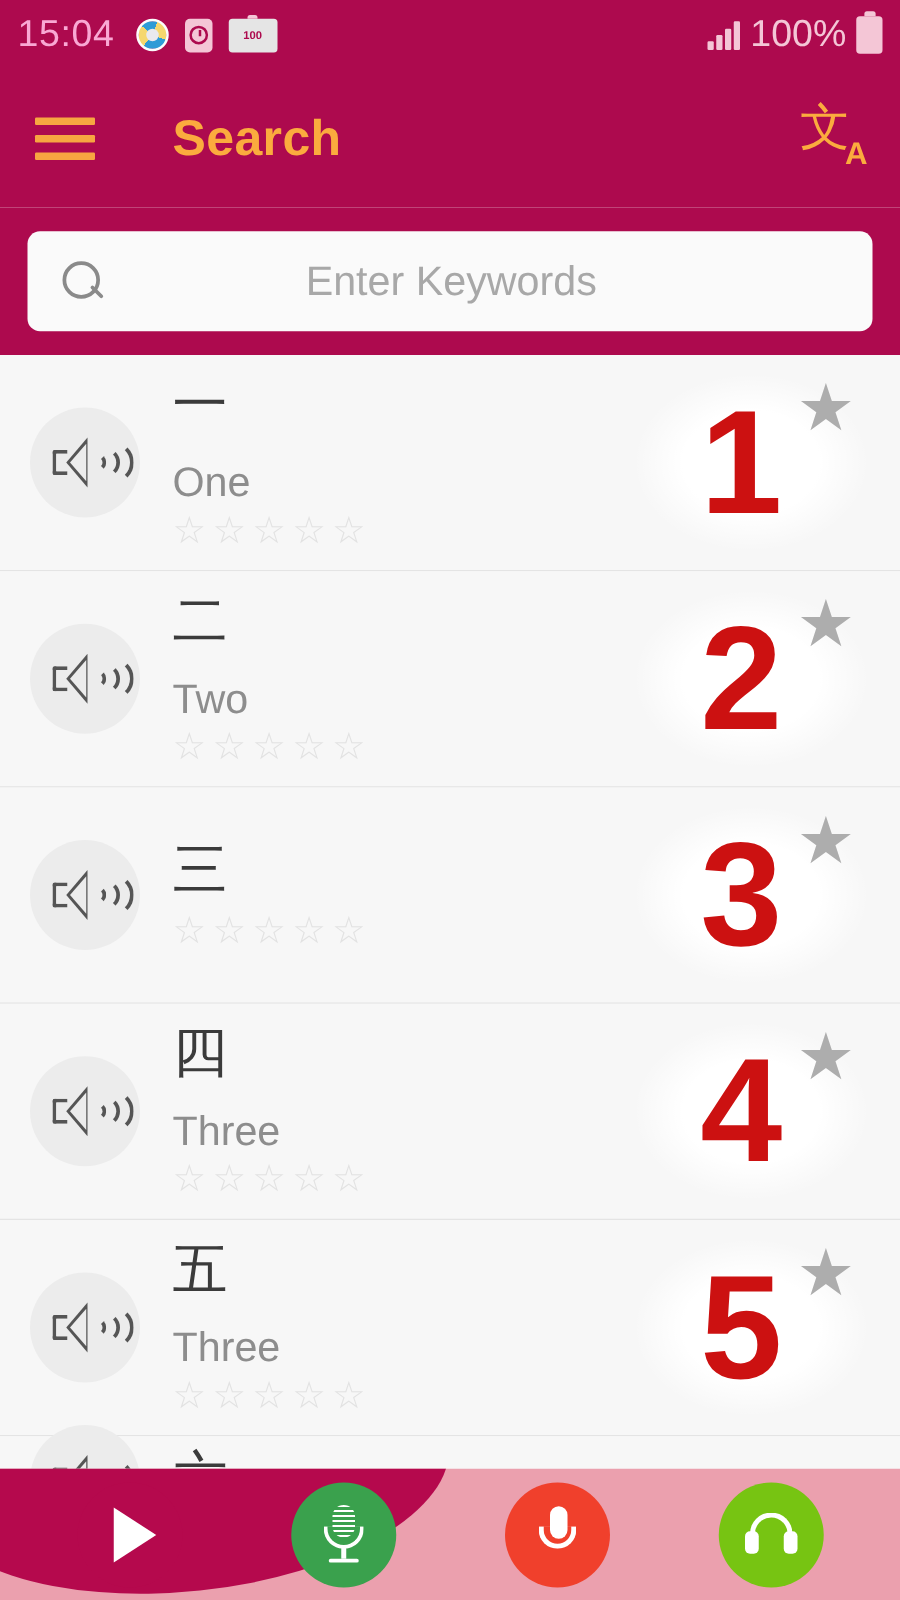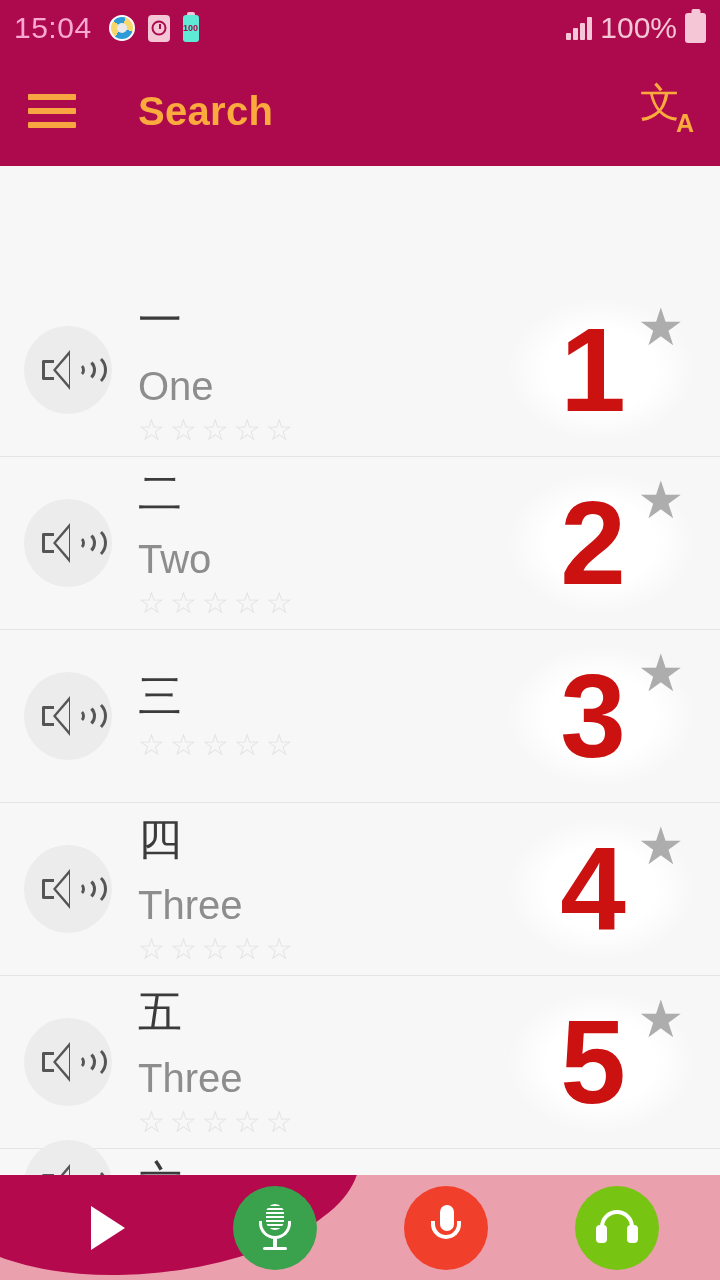--- a/index.html
+++ b/index.html
@@ -41,21 +41,21 @@
   .ico-alarm::after{
     content:""; position:absolute; left:50%; top:50%;
     width:11px; height:11px; border:2px solid #ad0a4e; border-radius:50%;
     transform:translate(-50%,-50%);
   }
   .ico-alarm::before{
     content:""; position:absolute; left:50%; top:9px; width:2px; height:5px;
     background:#ad0a4e; transform-origin:bottom center; z-index:2;
   }
   .ico-batt100 {
-    width:16px; height:27px; background:#5eead4; border-radius:3px; position:relative;
+    width:39px; height:27px; background:#e5e5e5; border-radius:3px; position:relative;
     display:flex; align-items:center; justify-content:center;
   }
   .ico-batt100::before{
     content:""; position:absolute; top:-3px; left:50%; transform:translateX(-50%);
     width:8px; height:3px; background:#f4c6d6; border-radius:2px 2px 0 0;
   }
   .ico-batt100 span{ font-size:9px; color:#ad0a4e; font-weight:700; line-height:1; }
 
   .signal { display:flex; align-items:flex-end; gap:2px; height:24px; }
   .signal i { display:block; width:5px; background:#f4c6d6; border-radius:1px; }
@@ -162,21 +162,21 @@
   .spk .w1 { width:14px; height:14px; left:29px; top:14px; }
   .spk .w2 { width:24px; height:24px; left:30px; top:9px; }
   .spk .w3 { width:34px; height:34px; left:31px; top:4px; }
 
   .rowtext { margin-left:26px; display:flex; flex-direction:column; gap:2px; }
   .hanzi {
     font-family:"DejaVu Sans", sans-serif;
     font-size:44px; color:#3b3b3b; line-height:1.08; height:52px;
   }
   .english {
-    font-size:40px; color:#8d8d8d; line-height:1.15; margin-top:13px;
+    font-size:33px; color:#8d8d8d; line-height:1.15; margin-top:13px;
   }
   .stars { display:flex; gap:5px; margin-top:4px; }
   .star-o {
     font-size:30px; line-height:1; color:#e2e2e2;
     font-family:"DejaVu Sans", sans-serif;
   }
 
   .rightnum {
     position:absolute; right:24px; top:50%; transform:translateY(-50%);
     width:190px; height:150px; display:flex; align-items:center; justify-content:center;
@@ -301,20 +301,26 @@
         <i></i>
       </div>
     <div class="appbar-title">Search</div>
     <div class="appbar-spacer"></div>
     <div class="translate-ico">
       <span class="zh">文</span>
       <span class="lat">A</span>
     </div>
   </div>
 
+  <div class="searchwrap">
+    <div class="searchbox">
+      <div class="mag"></div>
+      <input class="search-input" type="text" placeholder="Enter Keywords" style="">
+    </div>
+  </div>
 
   <div class="list">
 
     <div class="row">
       <div class="spk-circle">
         <div class="spk">
             <span class="body"></span>
             <span class="cone"></span>
           <span class="w w1"></span>
             <span class="w w2"></span>

